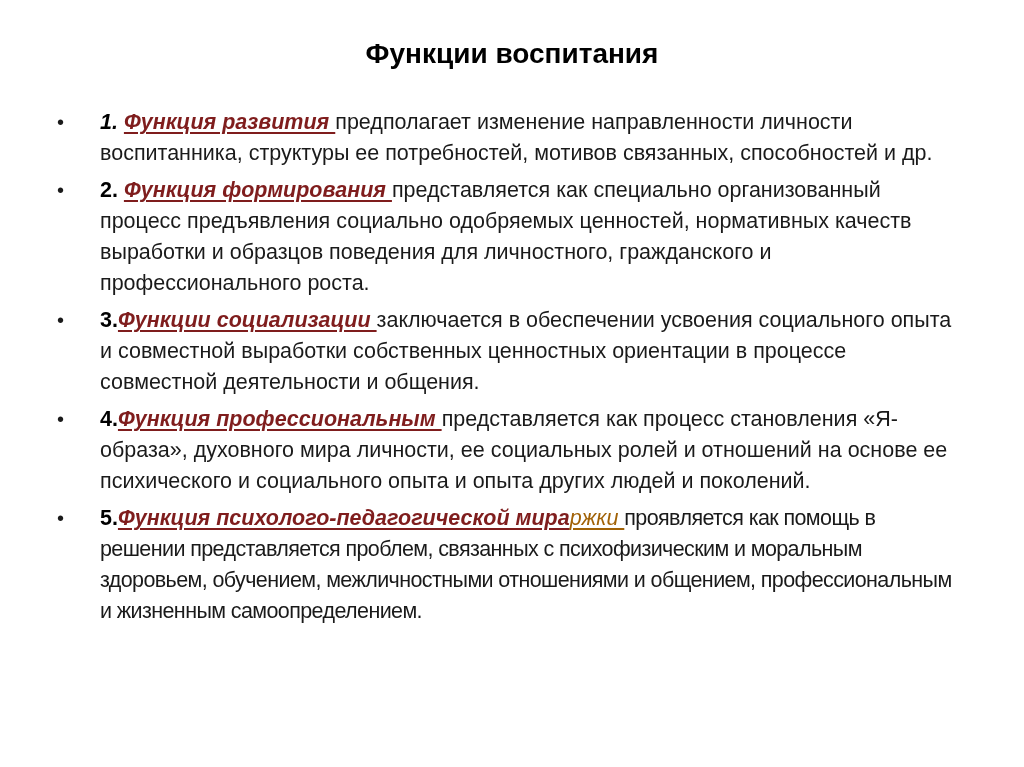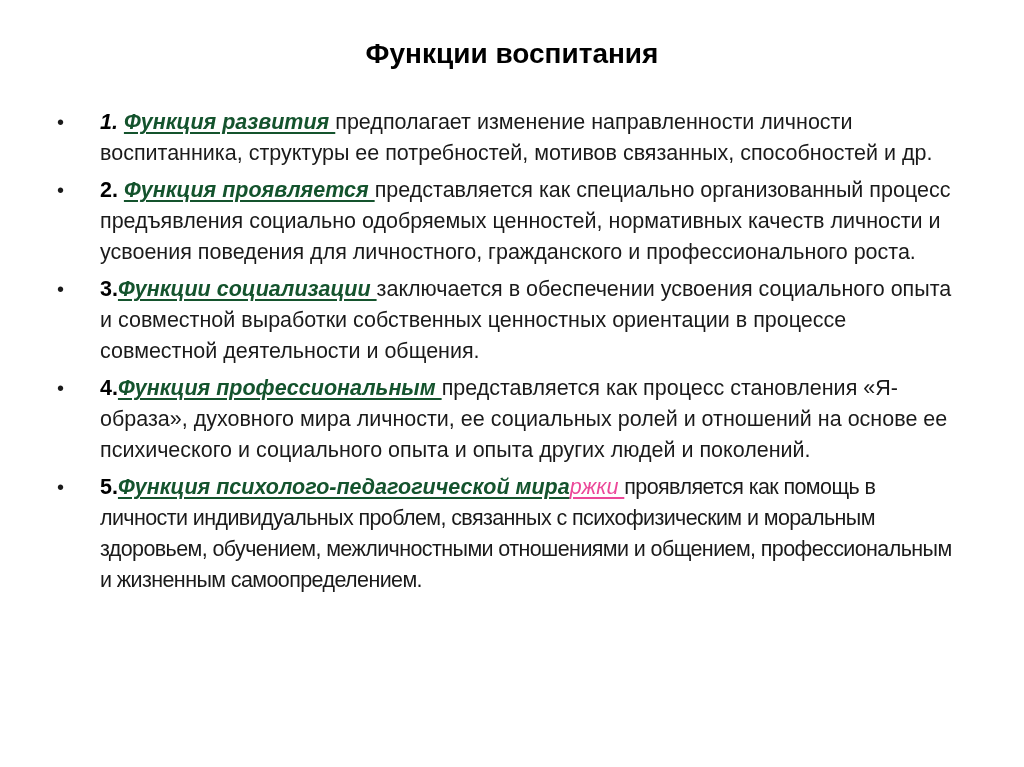--- a/index.html
+++ b/index.html
@@ -59,55 +59,55 @@
       line-height: 31px;
     }
     .num-bi { font-weight: bold; font-style: italic; color: #000; }
     .num-b { font-weight: bold; color: #000; }
     .term {
       font-weight: bold;
       font-style: italic;
       text-decoration: underline;
       text-decoration-thickness: 2px;
       text-underline-offset: 3px;
-      color: #14532d;
+      color: #7f1d1d;
     }
     .term-plain {
       font-style: italic;
       font-weight: normal;
       text-decoration: underline;
       text-decoration-thickness: 2px;
       text-underline-offset: 3px;
-      color: #ec4899;
+      color: #a16207;
     }
     .item5 .body {
       letter-spacing: -0.6px;
     }
   </style>
 </head>
 <body>
 
 <div class="slide">
   <div class="title">Функции воспитания</div>
 
   <ul class="list">
     <li class="item">
       <span class="bullet">•</span>
       <span class="num-bi">1. </span><span class="term">Функция развития </span><span class="body">предполагает изменение направленности личности воспитанника, структуры ее потребностей, мотивов связанных, способностей и др.</span>
     </li>
     <li class="item">
       <span class="bullet">•</span>
-      <span class="num-b">2. </span><span class="term">Функция проявляется </span><span class="body">представляется как специально организованный процесс предъявления социально одобряемых ценностей, нормативных качеств личности и усвоения поведения для личностного, гражданского и профессионального роста.</span>
+      <span class="num-b">2. </span><span class="term">Функция формирования </span><span class="body">представляется как специально организованный процесс предъявления социально одобряемых ценностей, нормативных качеств выработки и образцов поведения для личностного, гражданского и профессионального роста.</span>
     </li>
     <li class="item">
       <span class="bullet">•</span>
       <span class="num-b">3.</span><span class="term">Функции социализации </span><span class="body">заключается в обеспечении усвоения социального опыта и совместной выработки собственных ценностных ориентации в процессе совместной деятельности и общения.</span>
     </li>
     <li class="item">
       <span class="bullet">•</span>
       <span class="num-b">4.</span><span class="term">Функция профессиональным </span><span class="body">представляется как процесс становления «Я-образа», духовного мира личности, ее социальных ролей и отношений на основе ее психического и социального опыта и опыта других людей и поколений.</span>
     </li>
     <li class="item item5">
       <span class="bullet">•</span>
-      <span class="num-b">5.</span><span class="term">Функция психолого-педагогической мира</span><span class="term-plain">ржки </span><span class="body">проявляется как помощь в личности индивидуальных проблем, связанных с психофизическим и моральным здоровьем, обучением, межличностными отношениями и общением, профессиональным и жизненным самоопределением.</span>
+      <span class="num-b">5.</span><span class="term">Функция психолого-педагогической мира</span><span class="term-plain">ржки </span><span class="body">проявляется как помощь в решении представляется проблем, связанных с психофизическим и моральным здоровьем, обучением, межличностными отношениями и общением, профессиональным и жизненным самоопределением.</span>
     </li>
   </ul>
 </div>
 
 </body></html>

